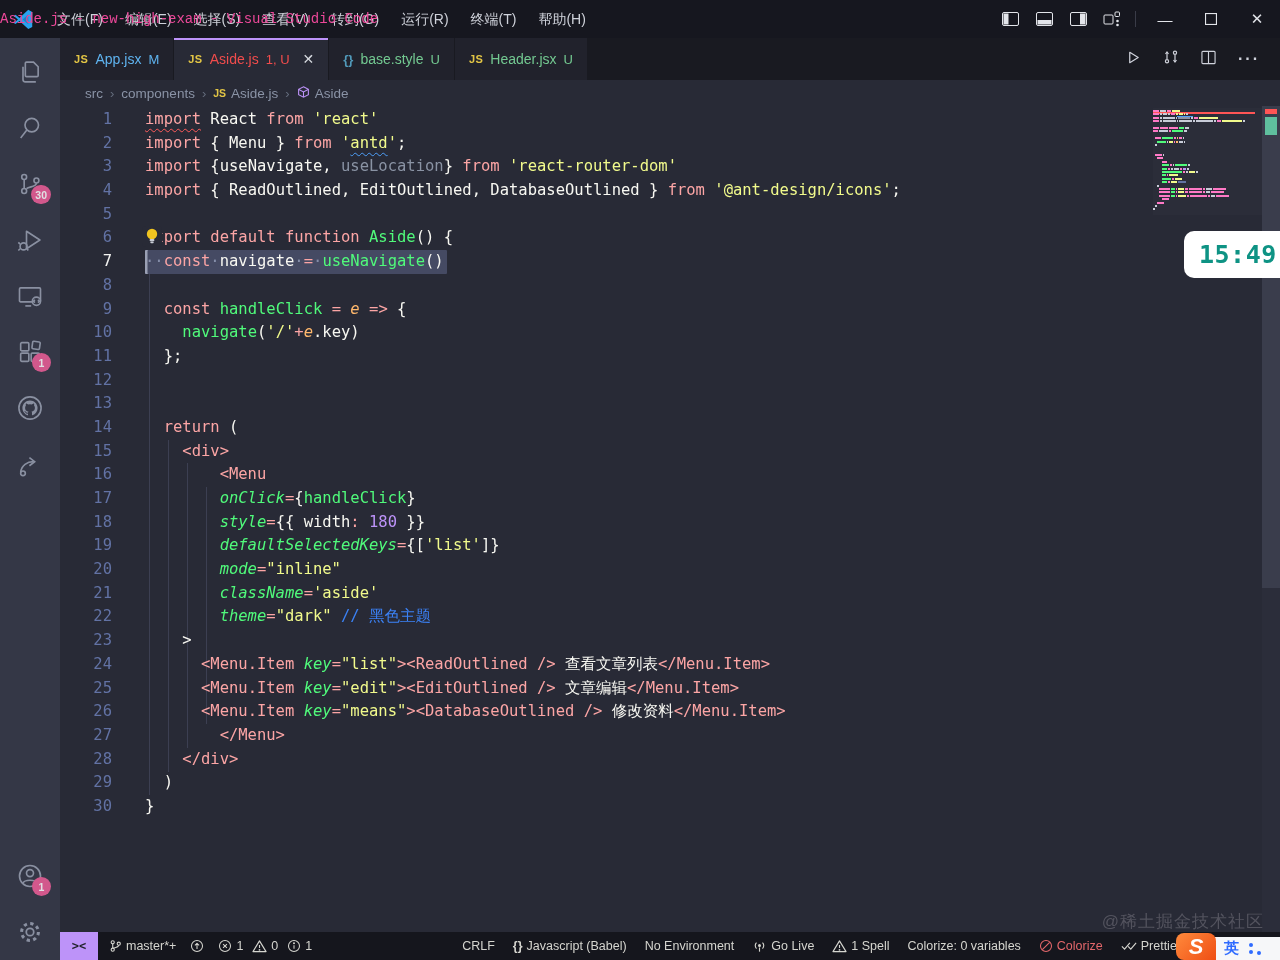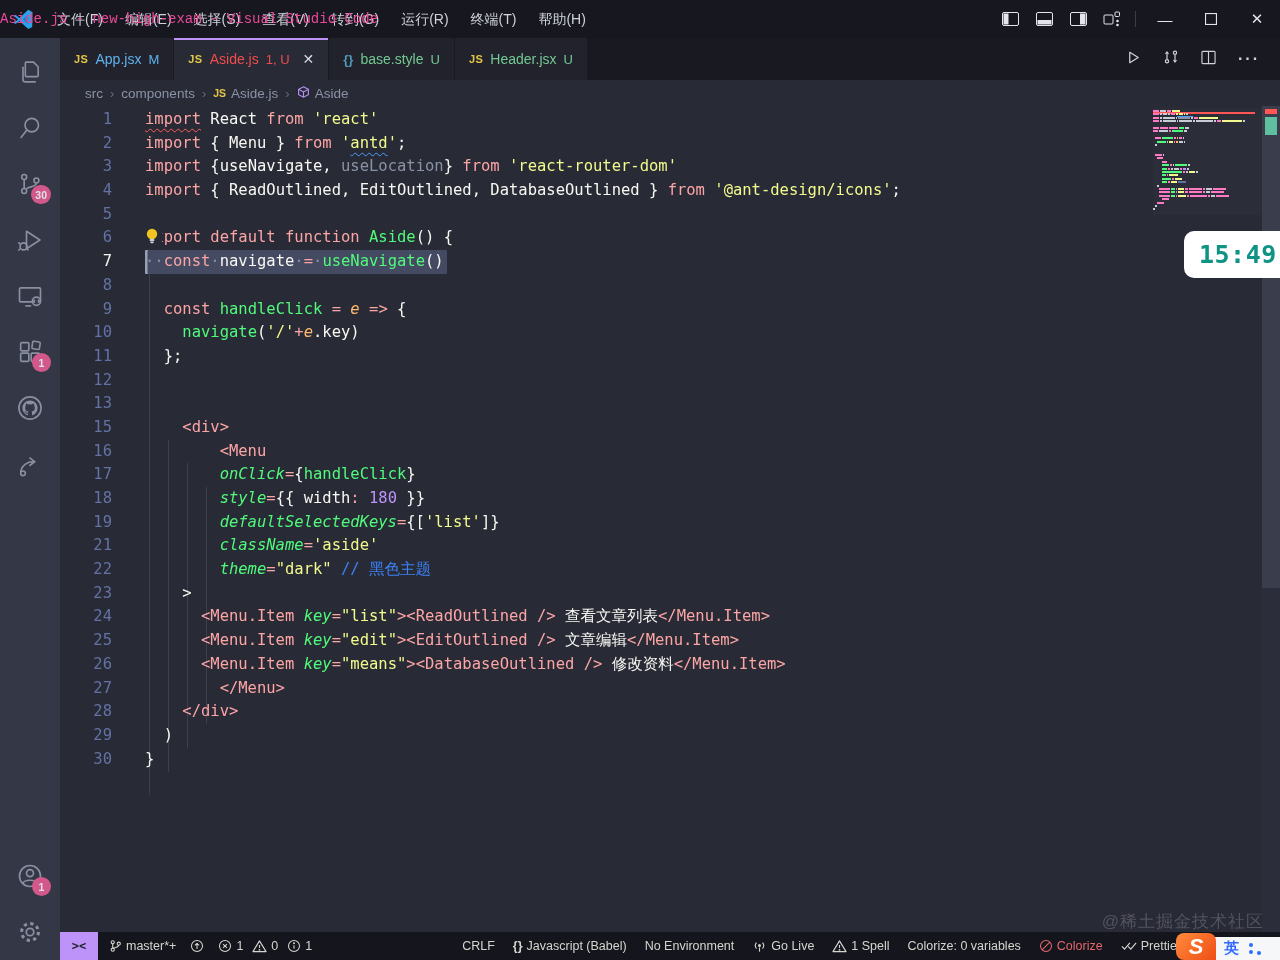--- a/index.html
+++ b/index.html
@@ -331,25 +331,27 @@
             <div class="line"><span class="num">4</span><span class="tokens"><span class="k">import</span><span class="w"> { </span><span class="w">ReadOutlined</span><span class="w">, </span><span class="w">EditOutlined</span><span class="w">, </span><span class="w">DatabaseOutlined</span><span class="w"> } </span><span class="k">from</span><span class="w"> </span><span class="s">'@ant-design/icons'</span><span class="w">;</span></span></div>
             <div class="line"><span class="num">5</span><span class="tokens"></span></div>
             <div class="line"><span class="num">6</span><span class="tokens"><span class="k">export</span><span class="w"> </span><span class="k">default</span><span class="w"> </span><span class="k">function</span><span class="w"> </span><span class="g">Aside</span><span class="w">() {</span></span></div>
             <div class="line"><span class="num cur">7</span><span class="tokens sel"><span class="d">··</span><span class="k">const</span><span class="d">·</span><span class="w">navigate</span><span class="d">·</span><span class="k">=</span><span class="d">·</span><span class="g">useNavigate</span><span class="w">()</span></span></div>
             <div class="line"><span class="num">8</span><span class="tokens"></span></div>
             <div class="line"><span class="num">9</span><span class="tokens" style="padding-left: 18.66px;"><span class="k">const</span><span class="w"> </span><span class="g">handleClick</span><span class="w"> </span><span class="k">=</span><span class="w"> </span><span class="o">e</span><span class="w"> </span><span class="k">=&gt;</span><span class="w"> {</span></span></div>
             <div class="line"><span class="num">10</span><span class="tokens" style="padding-left: 37.32px;"><span class="g">navigate</span><span class="w">(</span><span class="s">'/'</span><span class="k">+</span><span class="o">e</span><span class="w">.key</span><span class="w">)</span></span></div>
             <div class="line"><span class="num">11</span><span class="tokens" style="padding-left: 18.66px;"><span class="w">};</span></span></div>
             <div class="line"><span class="num">12</span><span class="tokens"></span></div>
             <div class="line"><span class="num">13</span><span class="tokens"></span></div>
+            <div class="line"><span class="num">14</span><span class="tokens" style="padding-left: 18.66px;"><span class="k">return</span><span class="w"> (</span></span></div>
             <div class="line"><span class="num">15</span><span class="tokens" style="padding-left: 37.32px;"><span class="k">&lt;div&gt;</span></span></div>
             <div class="line"><span class="num">16</span><span class="tokens" style="padding-left: 74.64px;"><span class="k">&lt;Menu</span></span></div>
             <div class="line"><span class="num">17</span><span class="tokens" style="padding-left: 74.64px;"><span class="gi">onClick</span><span class="k">=</span><span class="w">{</span><span class="g">handleClick</span><span class="w">}</span></span></div>
             <div class="line"><span class="num">18</span><span class="tokens" style="padding-left: 74.64px;"><span class="gi">style</span><span class="k">=</span><span class="w">{{ </span><span class="w">width</span><span class="k">:</span><span class="w"> </span><span class="n">180</span><span class="w"> }}</span></span></div>
             <div class="line"><span class="num">19</span><span class="tokens" style="padding-left: 74.64px;"><span class="gi">defaultSelectedKeys</span><span class="k">=</span><span class="w">{[</span><span class="s">'list'</span><span class="w">]}</span></span></div>
+            <div class="line"><span class="num">20</span><span class="tokens" style="padding-left: 74.64px;"><span class="gi">mode</span><span class="k">=</span><span class="s">"inline"</span></span></div>
             <div class="line"><span class="num">21</span><span class="tokens" style="padding-left: 74.64px;"><span class="gi">className</span><span class="k">=</span><span class="s">'aside'</span></span></div>
             <div class="line"><span class="num">22</span><span class="tokens" style="padding-left: 74.64px;"><span class="gi">theme</span><span class="k">=</span><span class="s">"dark"</span><span class="w"> </span><span class="c">// 黑色主题</span></span></div>
             <div class="line"><span class="num">23</span><span class="tokens" style="padding-left: 37.32px;"><span class="w">&gt;</span></span></div>
             <div class="line"><span class="num">24</span><span class="tokens" style="padding-left: 55.98px;"><span class="k">&lt;Menu.Item</span><span class="w"> </span><span class="gi">key</span><span class="k">=</span><span class="s">"list"</span><span class="k">&gt;&lt;</span><span class="k">ReadOutlined</span><span class="k"> /&gt;</span><span class="w"> 查看文章列表</span><span class="k">&lt;/Menu.Item&gt;</span></span></div>
             <div class="line"><span class="num">25</span><span class="tokens" style="padding-left: 55.98px;"><span class="k">&lt;Menu.Item</span><span class="w"> </span><span class="gi">key</span><span class="k">=</span><span class="s">"edit"</span><span class="k">&gt;&lt;</span><span class="k">EditOutlined</span><span class="k"> /&gt;</span><span class="w"> 文章编辑</span><span class="k">&lt;/Menu.Item&gt;</span></span></div>
             <div class="line"><span class="num">26</span><span class="tokens" style="padding-left: 55.98px;"><span class="k">&lt;Menu.Item</span><span class="w"> </span><span class="gi">key</span><span class="k">=</span><span class="s">"means"</span><span class="k">&gt;&lt;</span><span class="k">DatabaseOutlined</span><span class="k"> /&gt;</span><span class="w"> 修改资料</span><span class="k">&lt;/Menu.Item&gt;</span></span></div>
             <div class="line"><span class="num">27</span><span class="tokens" style="padding-left: 74.64px;"><span class="k">&lt;/Menu&gt;</span></span></div>
             <div class="line"><span class="num">28</span><span class="tokens" style="padding-left: 37.32px;"><span class="k">&lt;/div&gt;</span></span></div>
             <div class="line"><span class="num">29</span><span class="tokens" style="padding-left: 18.66px;"><span class="w">)</span></span></div>
             <div class="line"><span class="num">30</span><span class="tokens"><span class="w">}</span></span></div>

